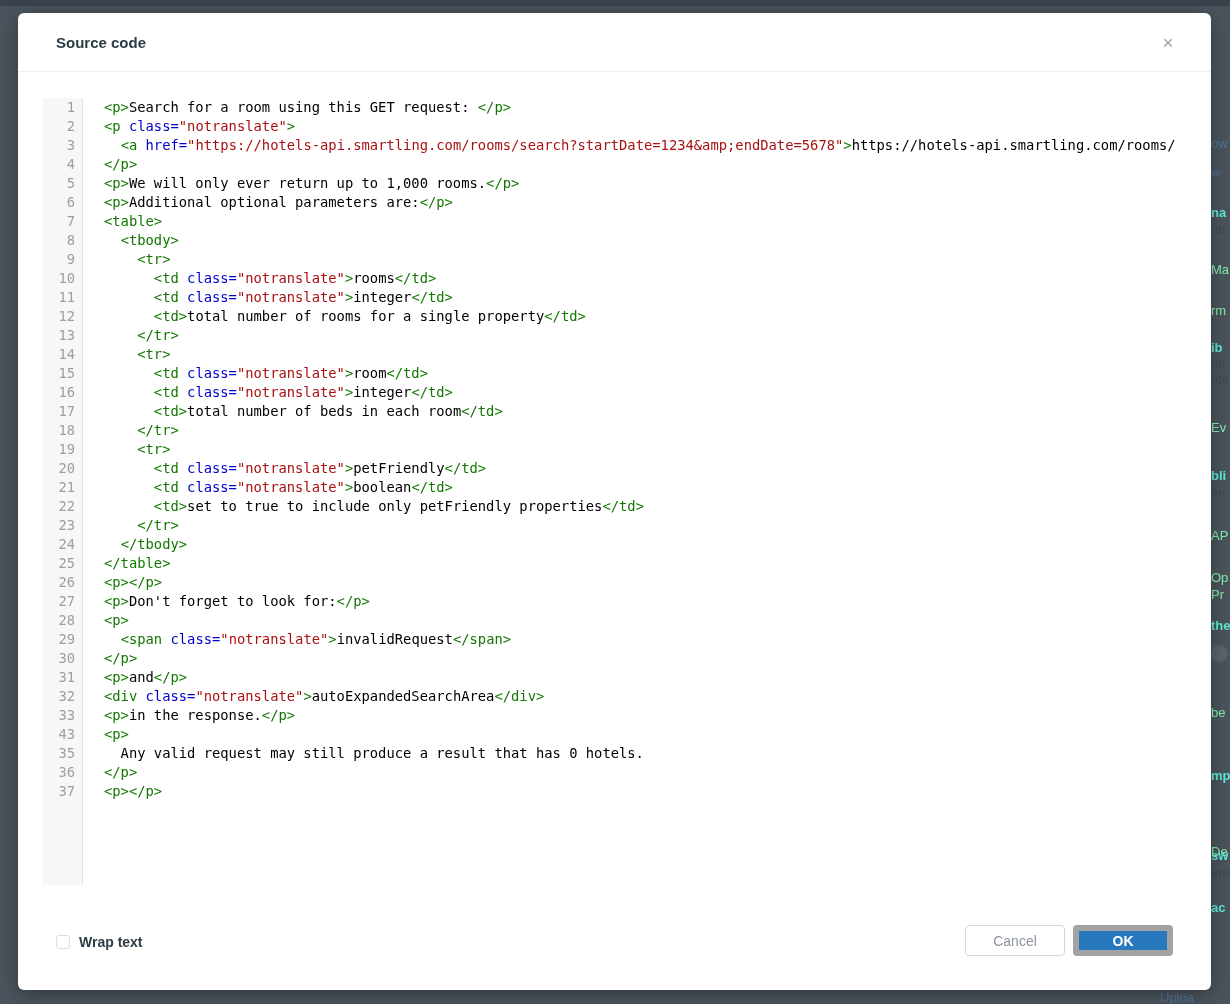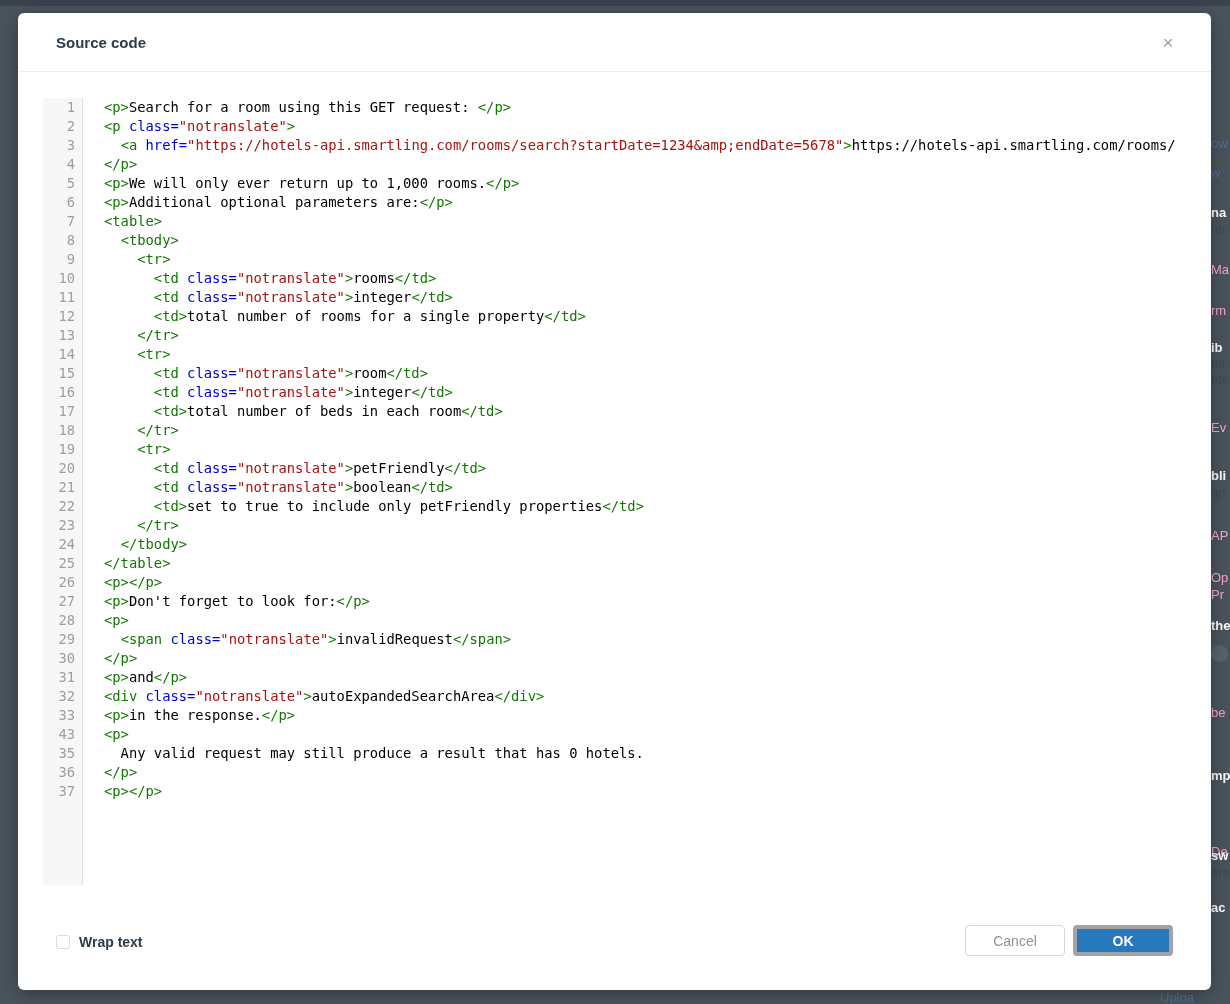--- a/index.html
+++ b/index.html
@@ -8,23 +8,23 @@
     position:relative;
     background:#4b545d;
     overflow:hidden;
     font-family:"Liberation Sans", sans-serif;
   }
 
   
   .top-strip { position:absolute; top:0; left:0; right:0; height:6px; background:#3a434c; }
   .frag { position:absolute; left:1211px; font-size:13px; white-space:nowrap; line-height:16px; }
   .frag-link  { color:#4f749a; }
-  .frag-bold  { color:#ffffff; font-weight:bold; }
+  .frag-bold  { color:#5eead4; font-weight:bold; }
   .frag-dim   { color:#3e4a55; }
-  .frag-text  { color:#f9a8d4; }
+  .frag-text  { color:#86efac; }
   .frag-avatar{ width:17px; height:17px; border-radius:50%; background:#5a646e; }
 
   
   .modal {
     position:absolute; left:18px; top:13px; width:1193px; height:977px;
     background:#ffffff; border-radius:6px;
     box-shadow:0 4px 20px rgba(0,0,0,0.35);
   }
   .modal-header {
     position:absolute; top:0; left:0; right:0; height:59px;
@@ -78,21 +78,21 @@
   }
   .btn {
     position:absolute; top:912px; width:100px; height:31px;
     border-radius:4px; font-size:14px; font-family:"Liberation Sans",sans-serif;
     cursor:pointer; text-align:center;
   }
   .btn-cancel {
     left:947px; background:#ffffff; border:1px solid #d4d8dc; color:#8b939b;
   }
   .btn-ok {
-    left:1055px; background:#2878bd; border:4px solid #a3a3a3;
+    left:1055px; background:#2878bd; border:6px solid #a3a3a3;
     color:#ffffff; font-weight:bold;
   }
 </style>
 </head>
 <body>
 
 <div class="top-strip"></div>
 <div id="bg-fragments">
     <div class="frag frag-link" style="top: 136px;">ow</div>
     <div class="frag frag-link" style="top: 165px;">w</div>

